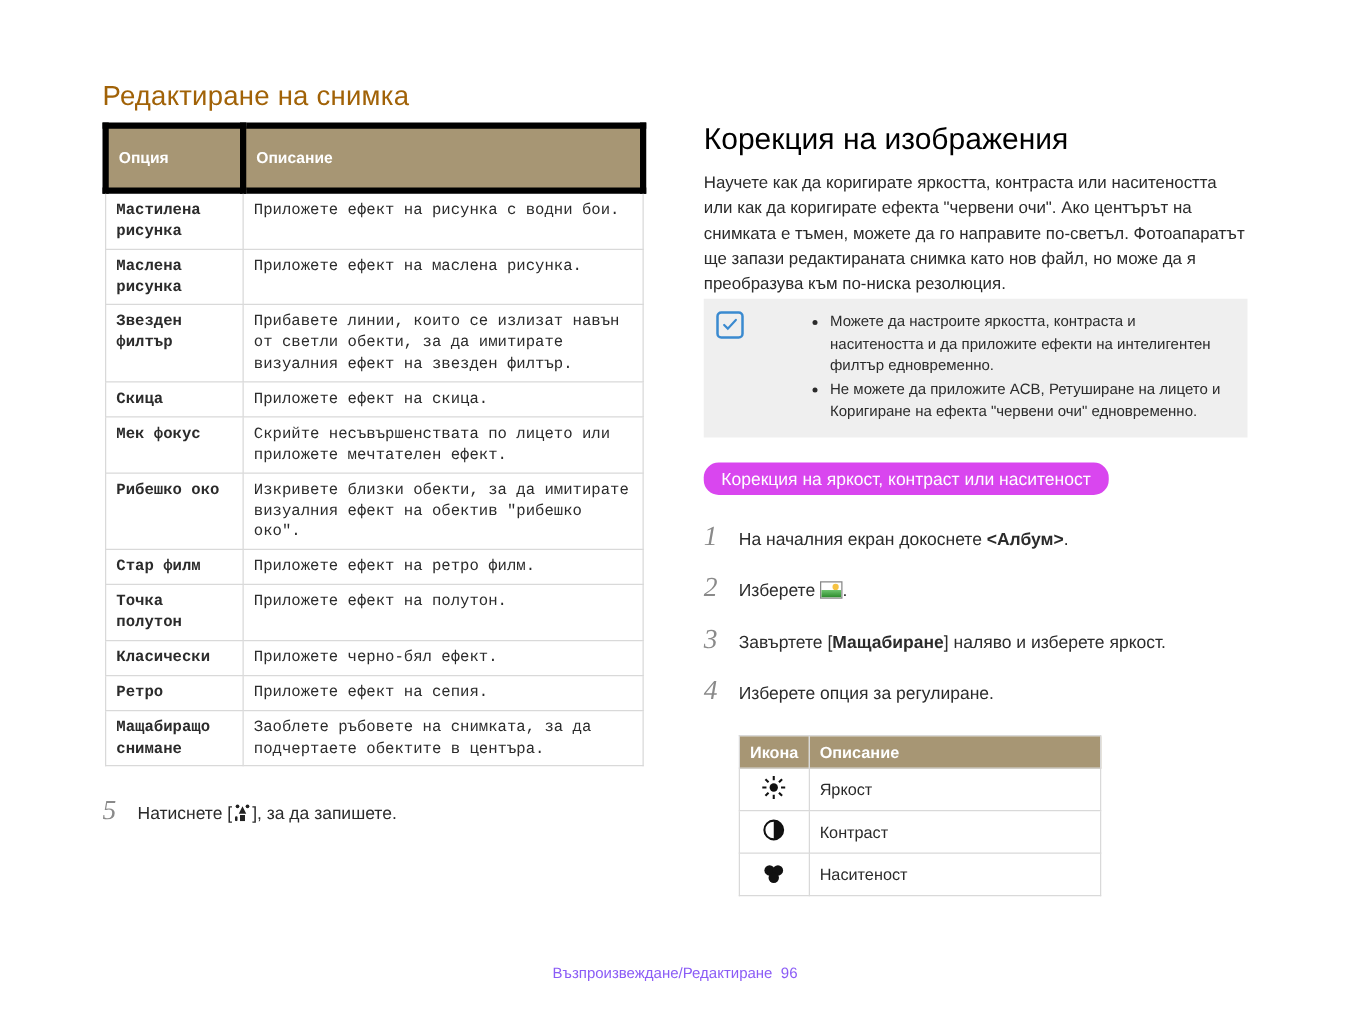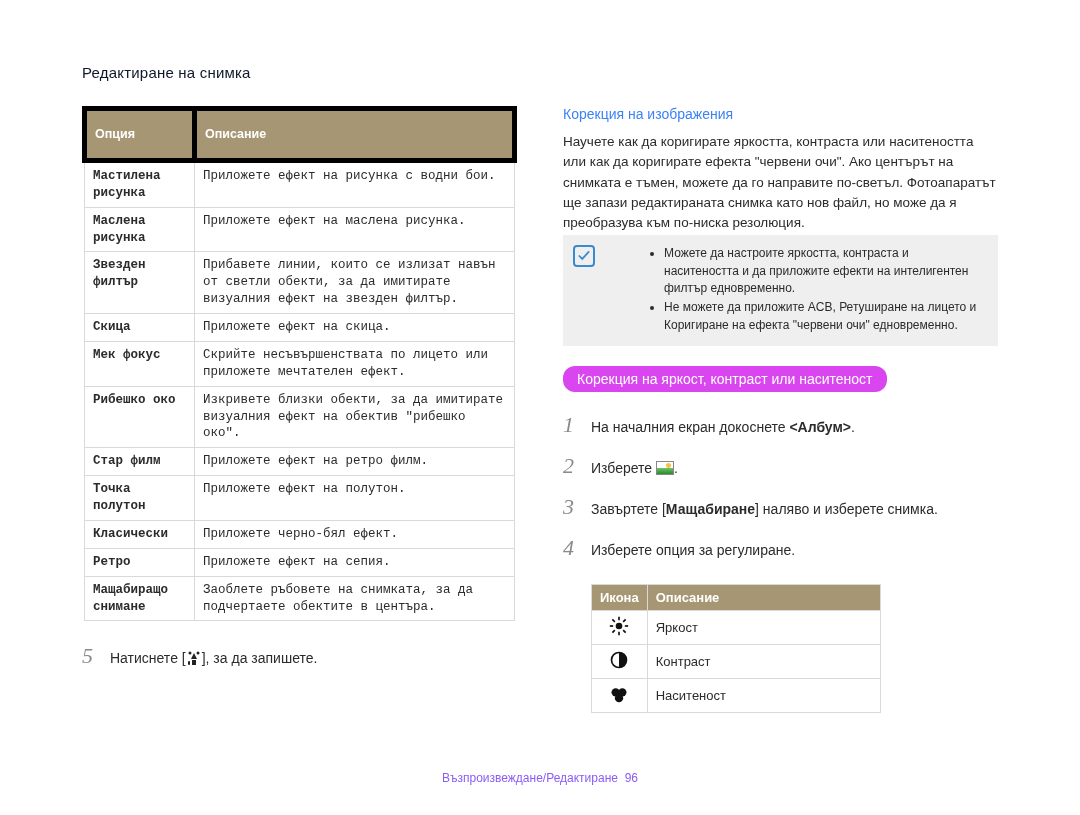--- a/index.html
+++ b/index.html
@@ -12,23 +12,23 @@
     background: #fff;
     color: #2b2b2b;
   }
   .page {
     width: 1080px;
     height: 815px;
     position: relative;
     padding: 64px 82px 40px 82px;
   }
   .page-title {
-    color: #0f172a;
-    font-size: 15px;
-    margin-bottom: 25px;
+    color: #a16207;
+    font-size: 22px;
+    margin-bottom: 8px;
     letter-spacing: .2px;
   }
   .columns {
     display: flex;
     gap: 46px;
   }
   .col {
     width: 440px;
   }
   
@@ -97,23 +97,23 @@
   .icon-album::after {
     content: "";
     position: absolute;
     top: 1px; right: 2px;
     width: 5px; height: 5px;
     background: #f5c242;
     border-radius: 50%;
   }
   
   h2.section {
-    color: #3b82f6;
+    color: #000000;
     font-weight: normal;
-    font-size: 14px;
+    font-size: 24px;
     margin: 0 0 10px 0;
   }
   p.body {
     font-size: 13.5px;
     line-height: 1.5;
     margin: 0 0 2px 0;
   }
   .note {
     background: #efefef;
     padding: 10px 12px 10px 44px;
@@ -288,21 +288,21 @@
           <div class="step">
             <span class="num">1</span>
             <span class="txt"><span>На началния екран докоснете </span><b>&lt;Албум&gt;</b><span>.</span></span>
           </div>
           <div class="step">
             <span class="num">2</span>
             <span class="txt"><span>Изберете </span><span class="icon-album"></span><span>.</span></span>
           </div>
           <div class="step">
             <span class="num">3</span>
-            <span class="txt"><span>Завъртете [</span><b>Мащабиране</b><span>] наляво и изберете снимка.</span></span>
+            <span class="txt"><span>Завъртете [</span><b>Мащабиране</b><span>] наляво и изберете яркост.</span></span>
           </div>
           <div class="step">
             <span class="num">4</span>
             <span class="txt"><span>Изберете опция за регулиране.</span><span></span></span>
           </div>
         </div>
 
       <table class="ico">
         <thead>
           <tr>

